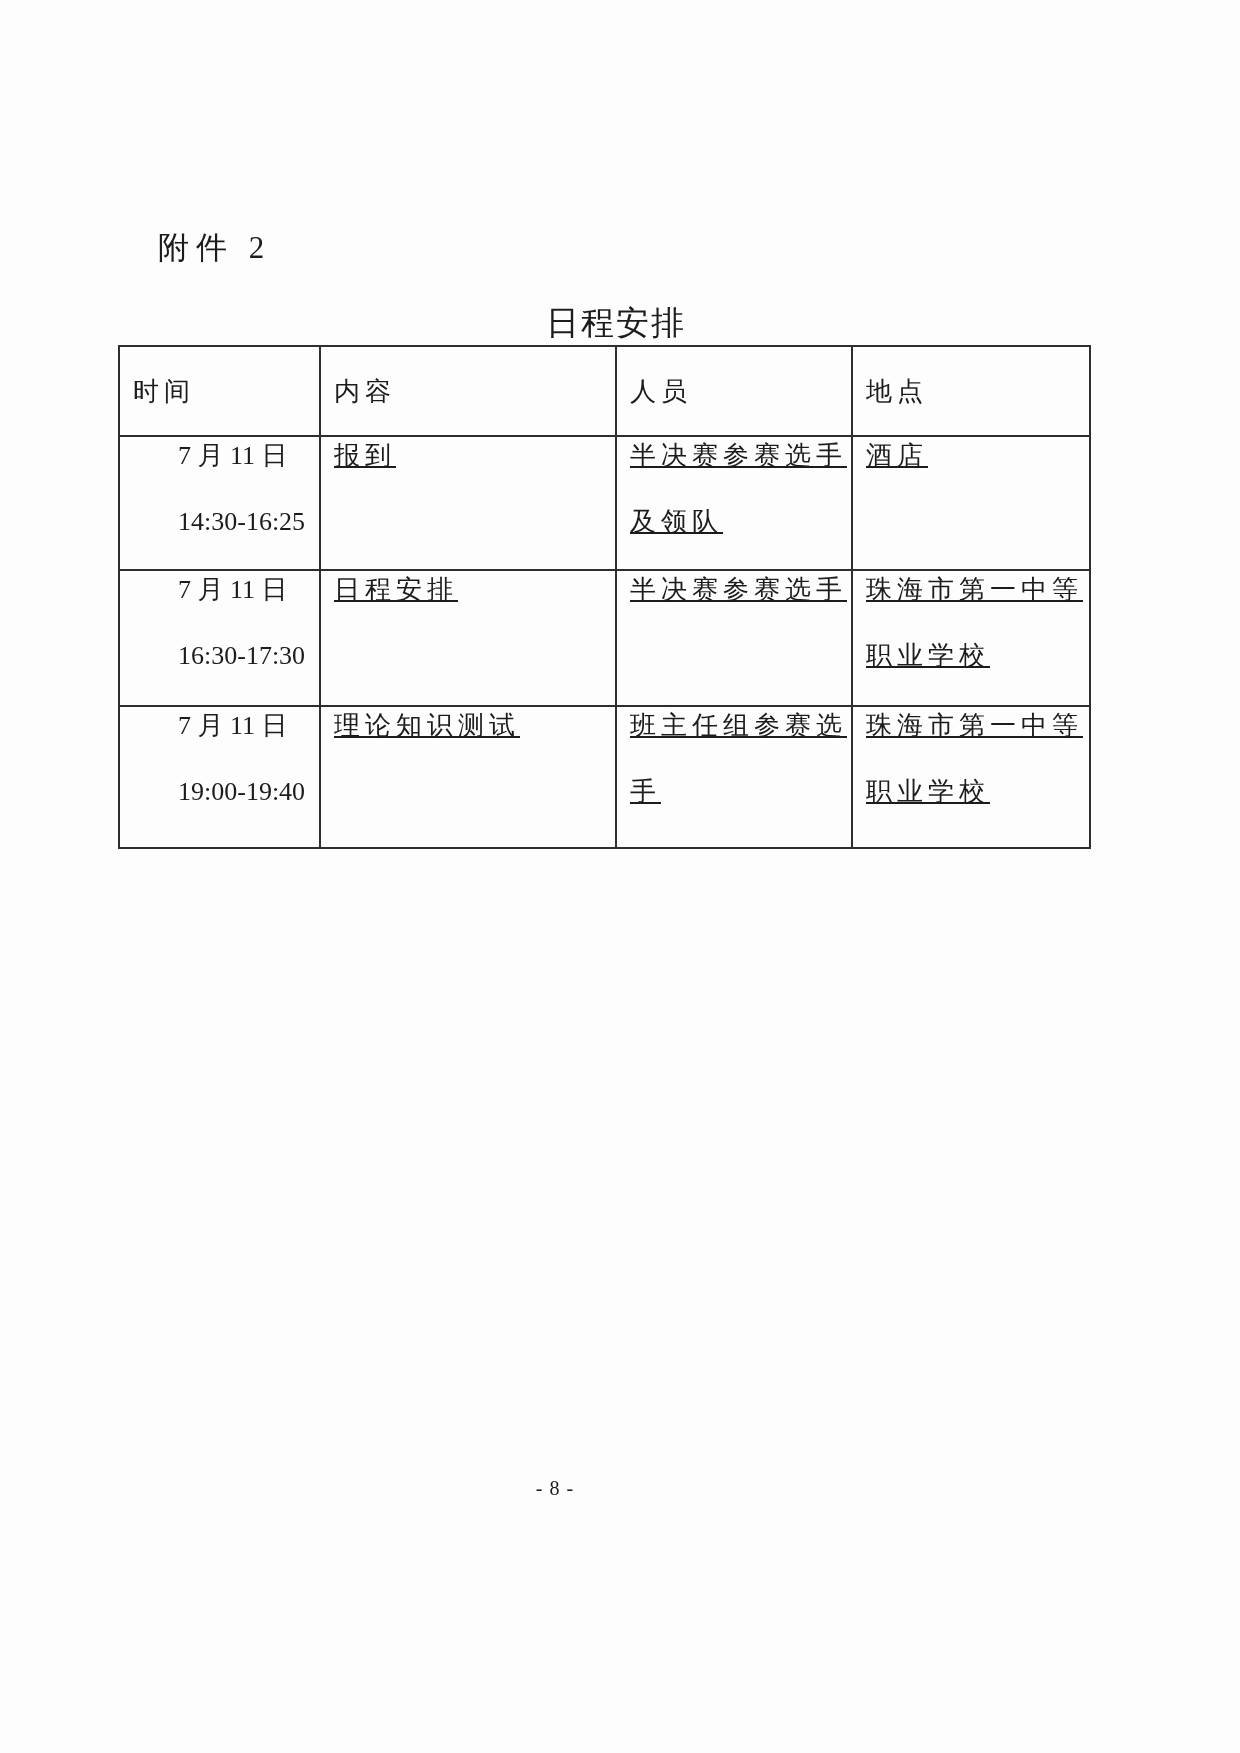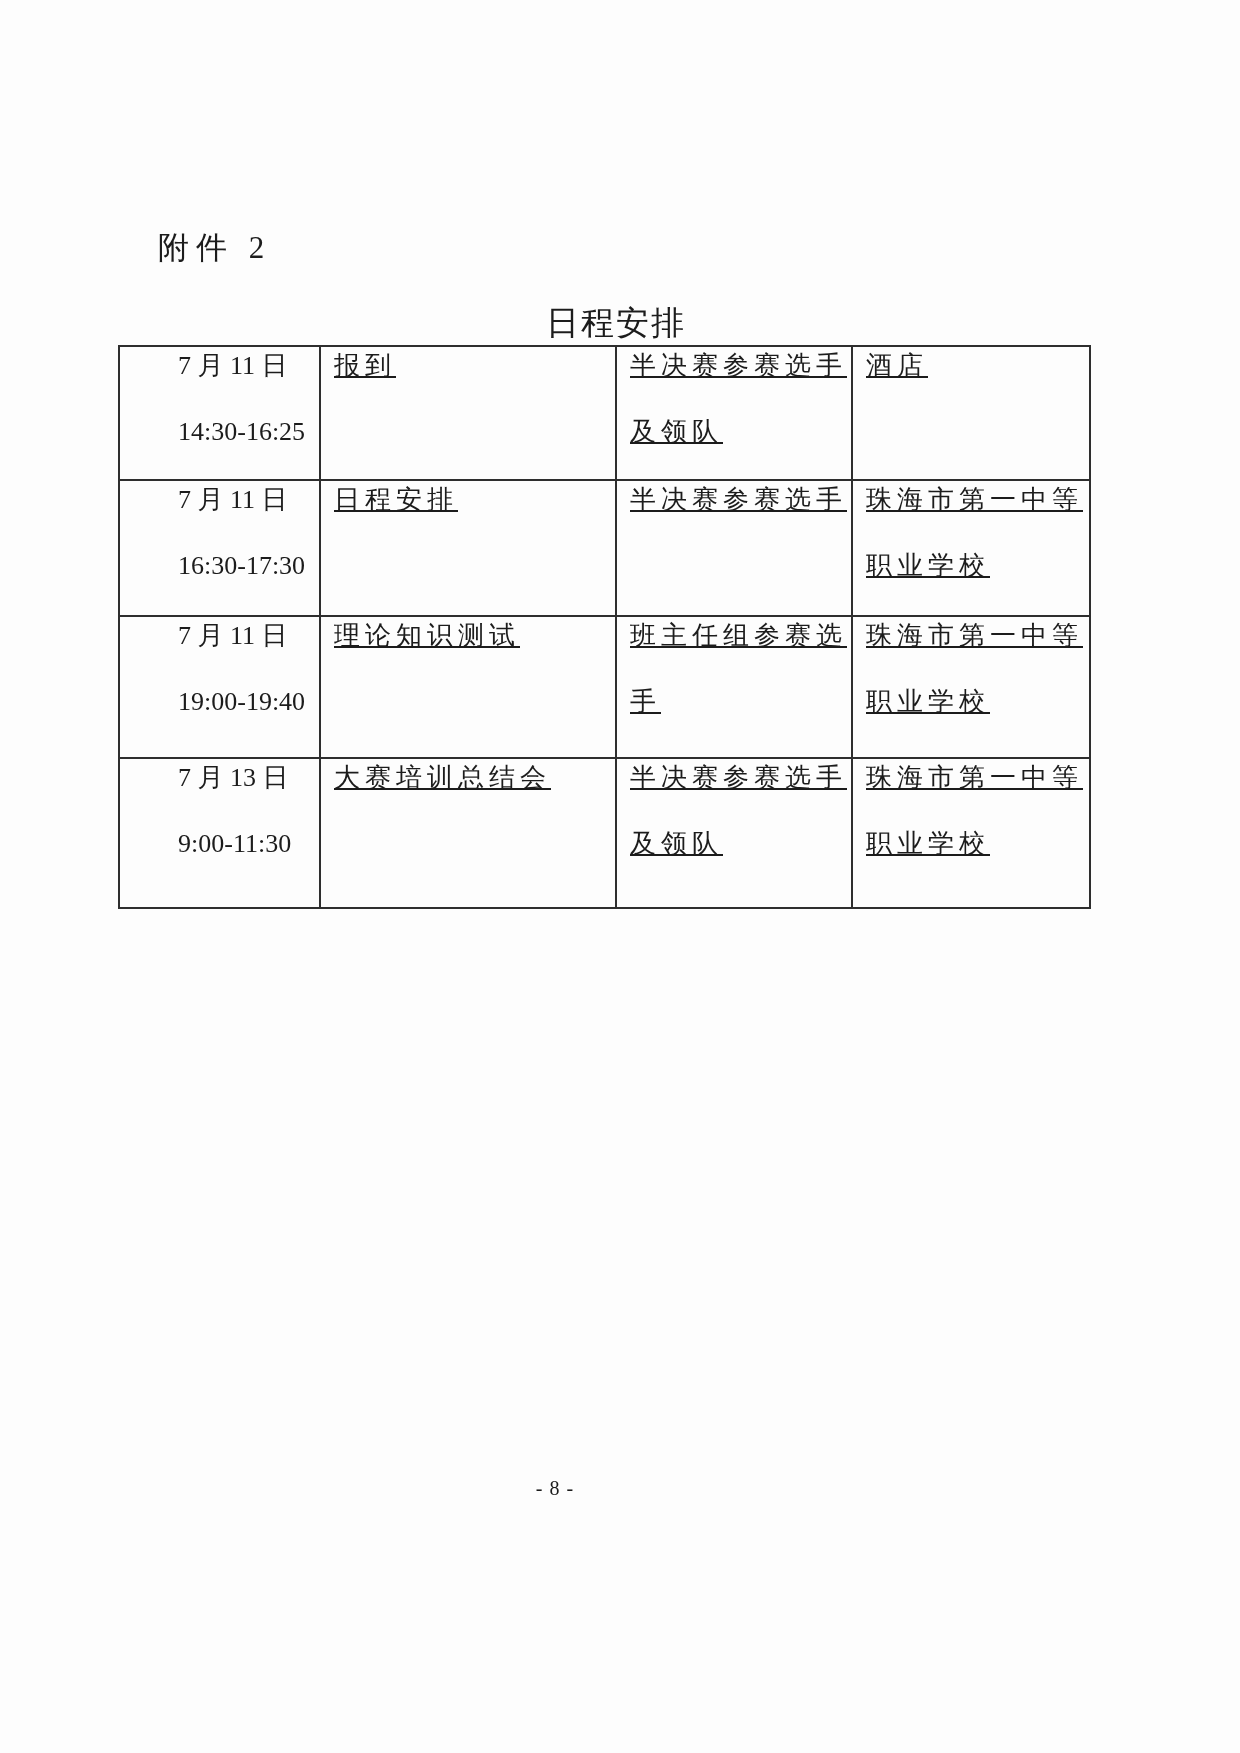--- a/index.html
+++ b/index.html
@@ -80,20 +80,34 @@
 <div class="doc-title">日程安排</div>
 
 <table class="schedule">
   <colgroup>
     <col style="width:201px">
     <col style="width:296px">
     <col style="width:235px">
     <col style="width:238px">
   </colgroup>
   <tbody>
+      <tr style="height:90px">
+    <th>
+          <div class="hline">时间</div>
+        </th>
+    <th>
+          <div class="hline">内容</div>
+        </th>
+    <th>
+          <div class="hline">人员</div>
+        </th>
+    <th>
+          <div class="hline">地点</div>
+        </th>
+  </tr>
   <tr style="height:107px">
     <td class="time">
       <div class="line">7 月 11 日</div>
       <div class="line">14:30-16:25</div>
     </td>
     <td class="cjk">
       <div class="line">报到</div>
       <div class="line"></div>
     </td>
     <td class="cjk">
@@ -134,34 +148,16 @@
     </td>
     <td class="cjk">
       <div class="line">班主任组参赛选</div>
       <div class="line">手</div>
     </td>
     <td class="cjk">
       <div class="line">珠海市第一中等</div>
       <div class="line">职业学校</div>
     </td>
   </tr>
-  <tr style="height:150px">
-    <td class="time">
-      <div class="line">7 月 13 日</div>
-      <div class="line">9:00-11:30</div>
-    </td>
-    <td class="cjk">
-      <div class="line">大赛培训总结会</div>
-      <div class="line"></div>
-    </td>
-    <td class="cjk">
-      <div class="line">半决赛参赛选手</div>
-      <div class="line">及领队</div>
-    </td>
-    <td class="cjk">
-      <div class="line">珠海市第一中等</div>
-      <div class="line">职业学校</div>
-    </td>
-  </tr>
 </tbody>
   </table>
 
 <div class="page-number">- 8 -</div>
 
 </body></html>

